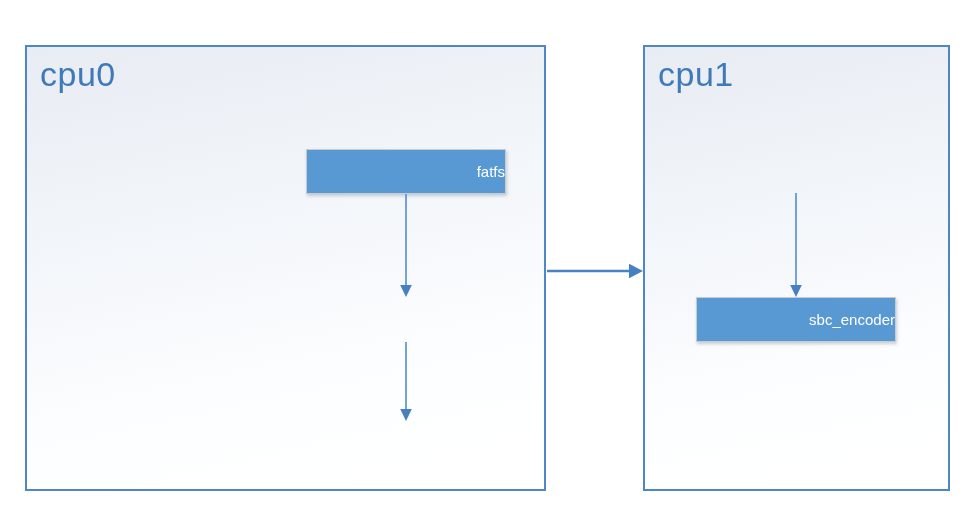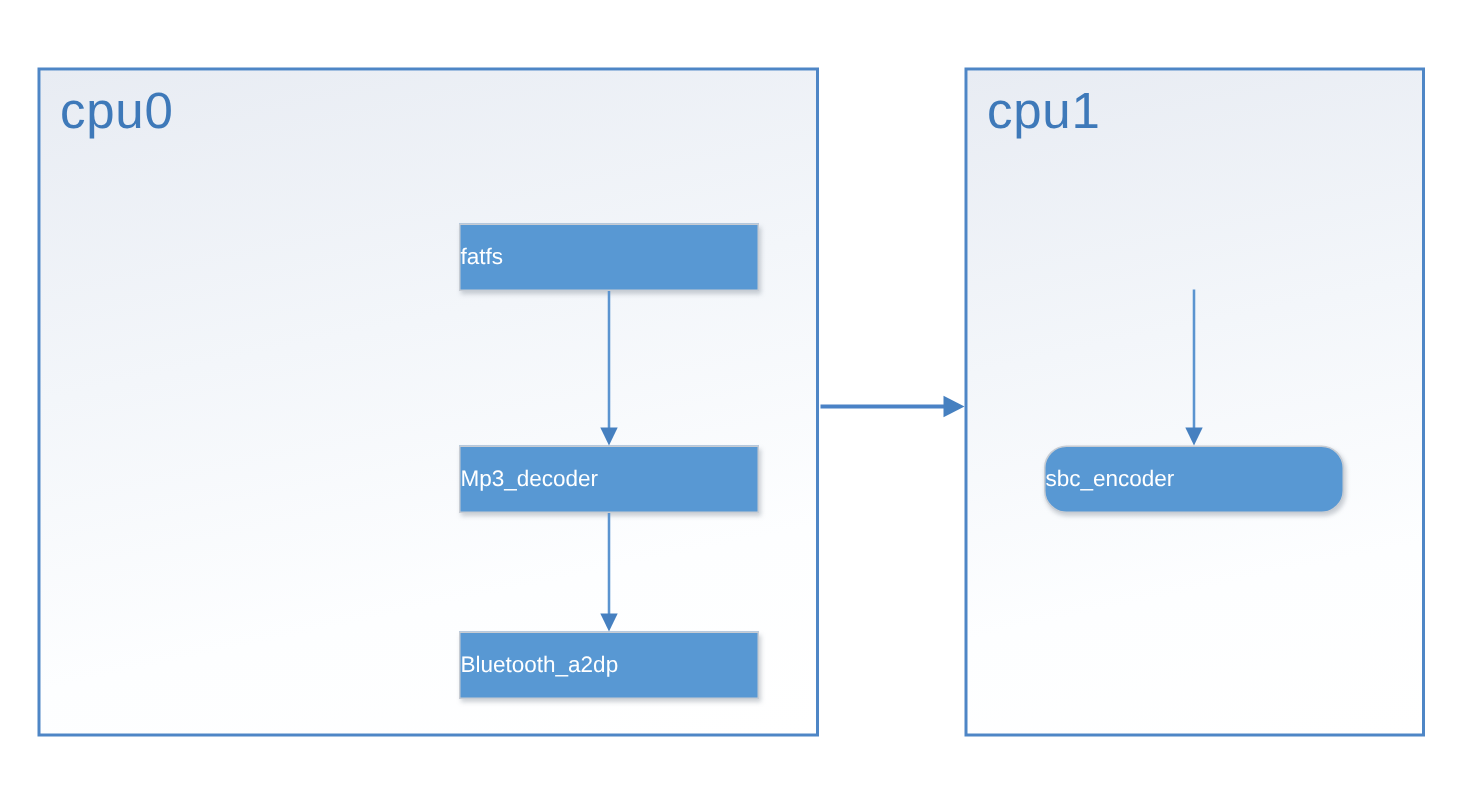--- a/index.html
+++ b/index.html
@@ -40,32 +40,32 @@
   .node {
     position: absolute;
     width: 200px;
     height: 45px;
     background: #5898d3;
     border: 1px solid #c7ccd3;
     box-sizing: border-box;
     box-shadow: 1px 2px 3px rgba(110, 120, 135, 0.35);
     display: flex;
     align-items: center;
-    justify-content: flex-start;
+    justify-content: flex-end;
   }
   .node span {
     color: #ffffff;
     font-size: 15px;
   }
   .node-fatfs          { left: 306px; top: 149px; }
   .node-ble            { left:  56px; top: 294px; }
   .node-mp3-decoder    { left: 306px; top: 297px; }
   .node-bluetooth-a2dp { left: 306px; top: 421px; }
   .node-pcm-resampler  { left: 696px; top: 148px; }
-  .node-sbc-encoder    { left: 696px; top: 297px; border-radius: 15px; }
+  .node-sbc-encoder    { left: 696px; top: 297px; }
   
   .edges {
     position: absolute;
     left: 0;
     top: 0;
     width: 977px;
     height: 528px;
     pointer-events: none;
   }
   .edges line { stroke: #5b94d0; stroke-width: 1.7; }
@@ -80,26 +80,20 @@
   <section class="container container-cpu0">
     <h2 class="container-title">cpu0</h2>
   </section>
 
   <section class="container container-cpu1">
     <h2 class="container-title">cpu1</h2>
   </section>
 
   <div class="node node-fatfs">
     <span>fatfs</span>
-  </div>
-  <div class="node node-mp3-decoder">
-    <span>Mp3_decoder</span>
-  </div>
-  <div class="node node-bluetooth-a2dp">
-    <span>Bluetooth_a2dp</span>
   </div>
 
   <div class="node node-sbc-encoder">
     <span>sbc_encoder</span>
   </div>
 
   <svg class="edges" viewBox="0 0 977 528" xmlns="http://www.w3.org/2000/svg">
 
     <g>
       <line x1="406" y1="194" x2="406" y2="286"></line>

